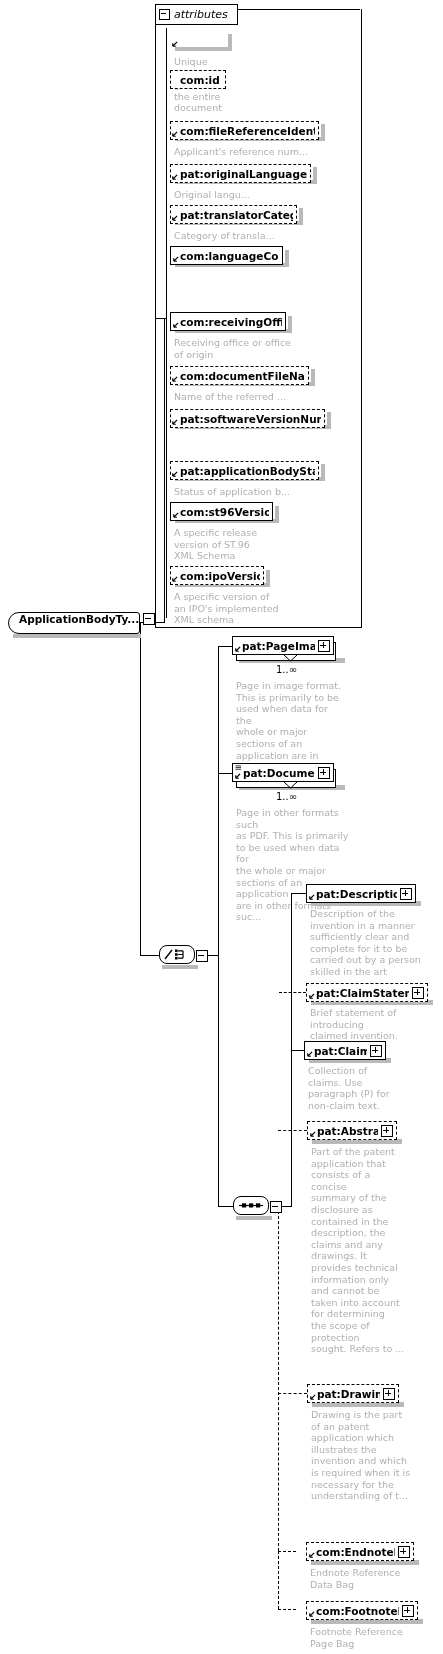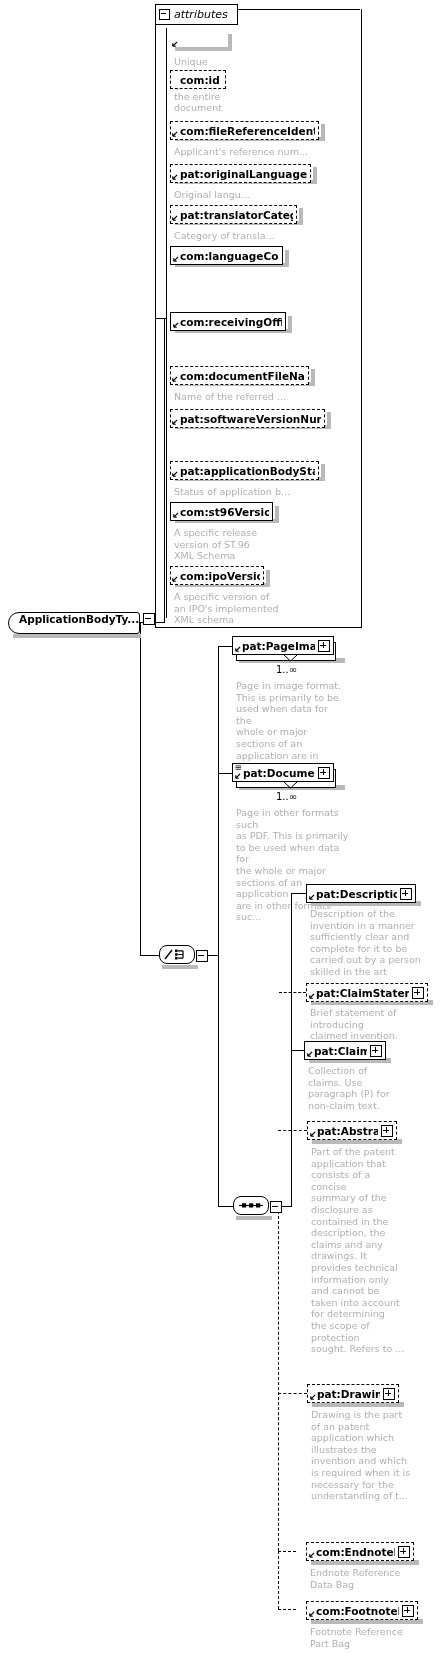--- a/index.html
+++ b/index.html
@@ -176,20 +176,22 @@
     </svg>
 
   <div class="shadow" style="left:175px;top:329px;width:117px;height:4px;"></div>
   <div class="shadow" style="left:288px;top:316px;width:4px;height:17px;"></div>
   <div class="node solid" style="left:170px;top:312px;width:116px;">
     <span class="lbl">com:receivingOffice</span>
   </div>
   <svg class="arrowg" style="left:172px;top:322px;" viewBox="0 0 8 8">
       <path d="M7 1 L2 6 M2 6 L5.5 6 M2 6 L2 2.5" stroke="#000" stroke-width="1.3" fill="none"></path>
     </svg>
+  <div class="anno" style="left:174px;top:337px;width:180px;">Receiving office or office
+of origin</div>
 
   <div class="shadow" style="left:175px;top:382px;width:140px;height:4px;"></div>
   <div class="shadow" style="left:311px;top:369px;width:4px;height:17px;"></div>
   <div class="node dashed" style="left:170px;top:366px;width:139px;">
     <span class="lbl">com:documentFileName</span>
   </div>
   <svg class="arrowg" style="left:171px;top:376px;" viewBox="0 0 8 8">
       <path d="M7 1 L2 6 M2 6 L5.5 6 M2 6 L2 2.5" stroke="#000" stroke-width="1.3" fill="none"></path>
     </svg>
   <div class="anno" style="left:174px;top:391px;width:180px;">Name of the referred ...</div>
@@ -439,15 +441,15 @@
 
   <div class="shadow" style="left:311px;top:1619px;width:112px;height:5px;"></div>
   <div class="node dashed" style="left:306px;top:1601px;width:112px;">
     <span class="lbl">com:FootnoteB...</span>
     <span class="exp plus"></span>
   </div>
   <svg class="arrowg" style="left:308px;top:1611px;" viewBox="0 0 8 8">
       <path d="M7 1 L2 6 M2 6 L5.5 6 M2 6 L2 2.5" stroke="#000" stroke-width="1.3" fill="none"></path>
     </svg>
   <div class="anno" style="left:310px;top:1626px;width:120px;">Footnote Reference
-Part Bag</div>
+Page Bag</div>
 
 </div>
 
 </body></html>

